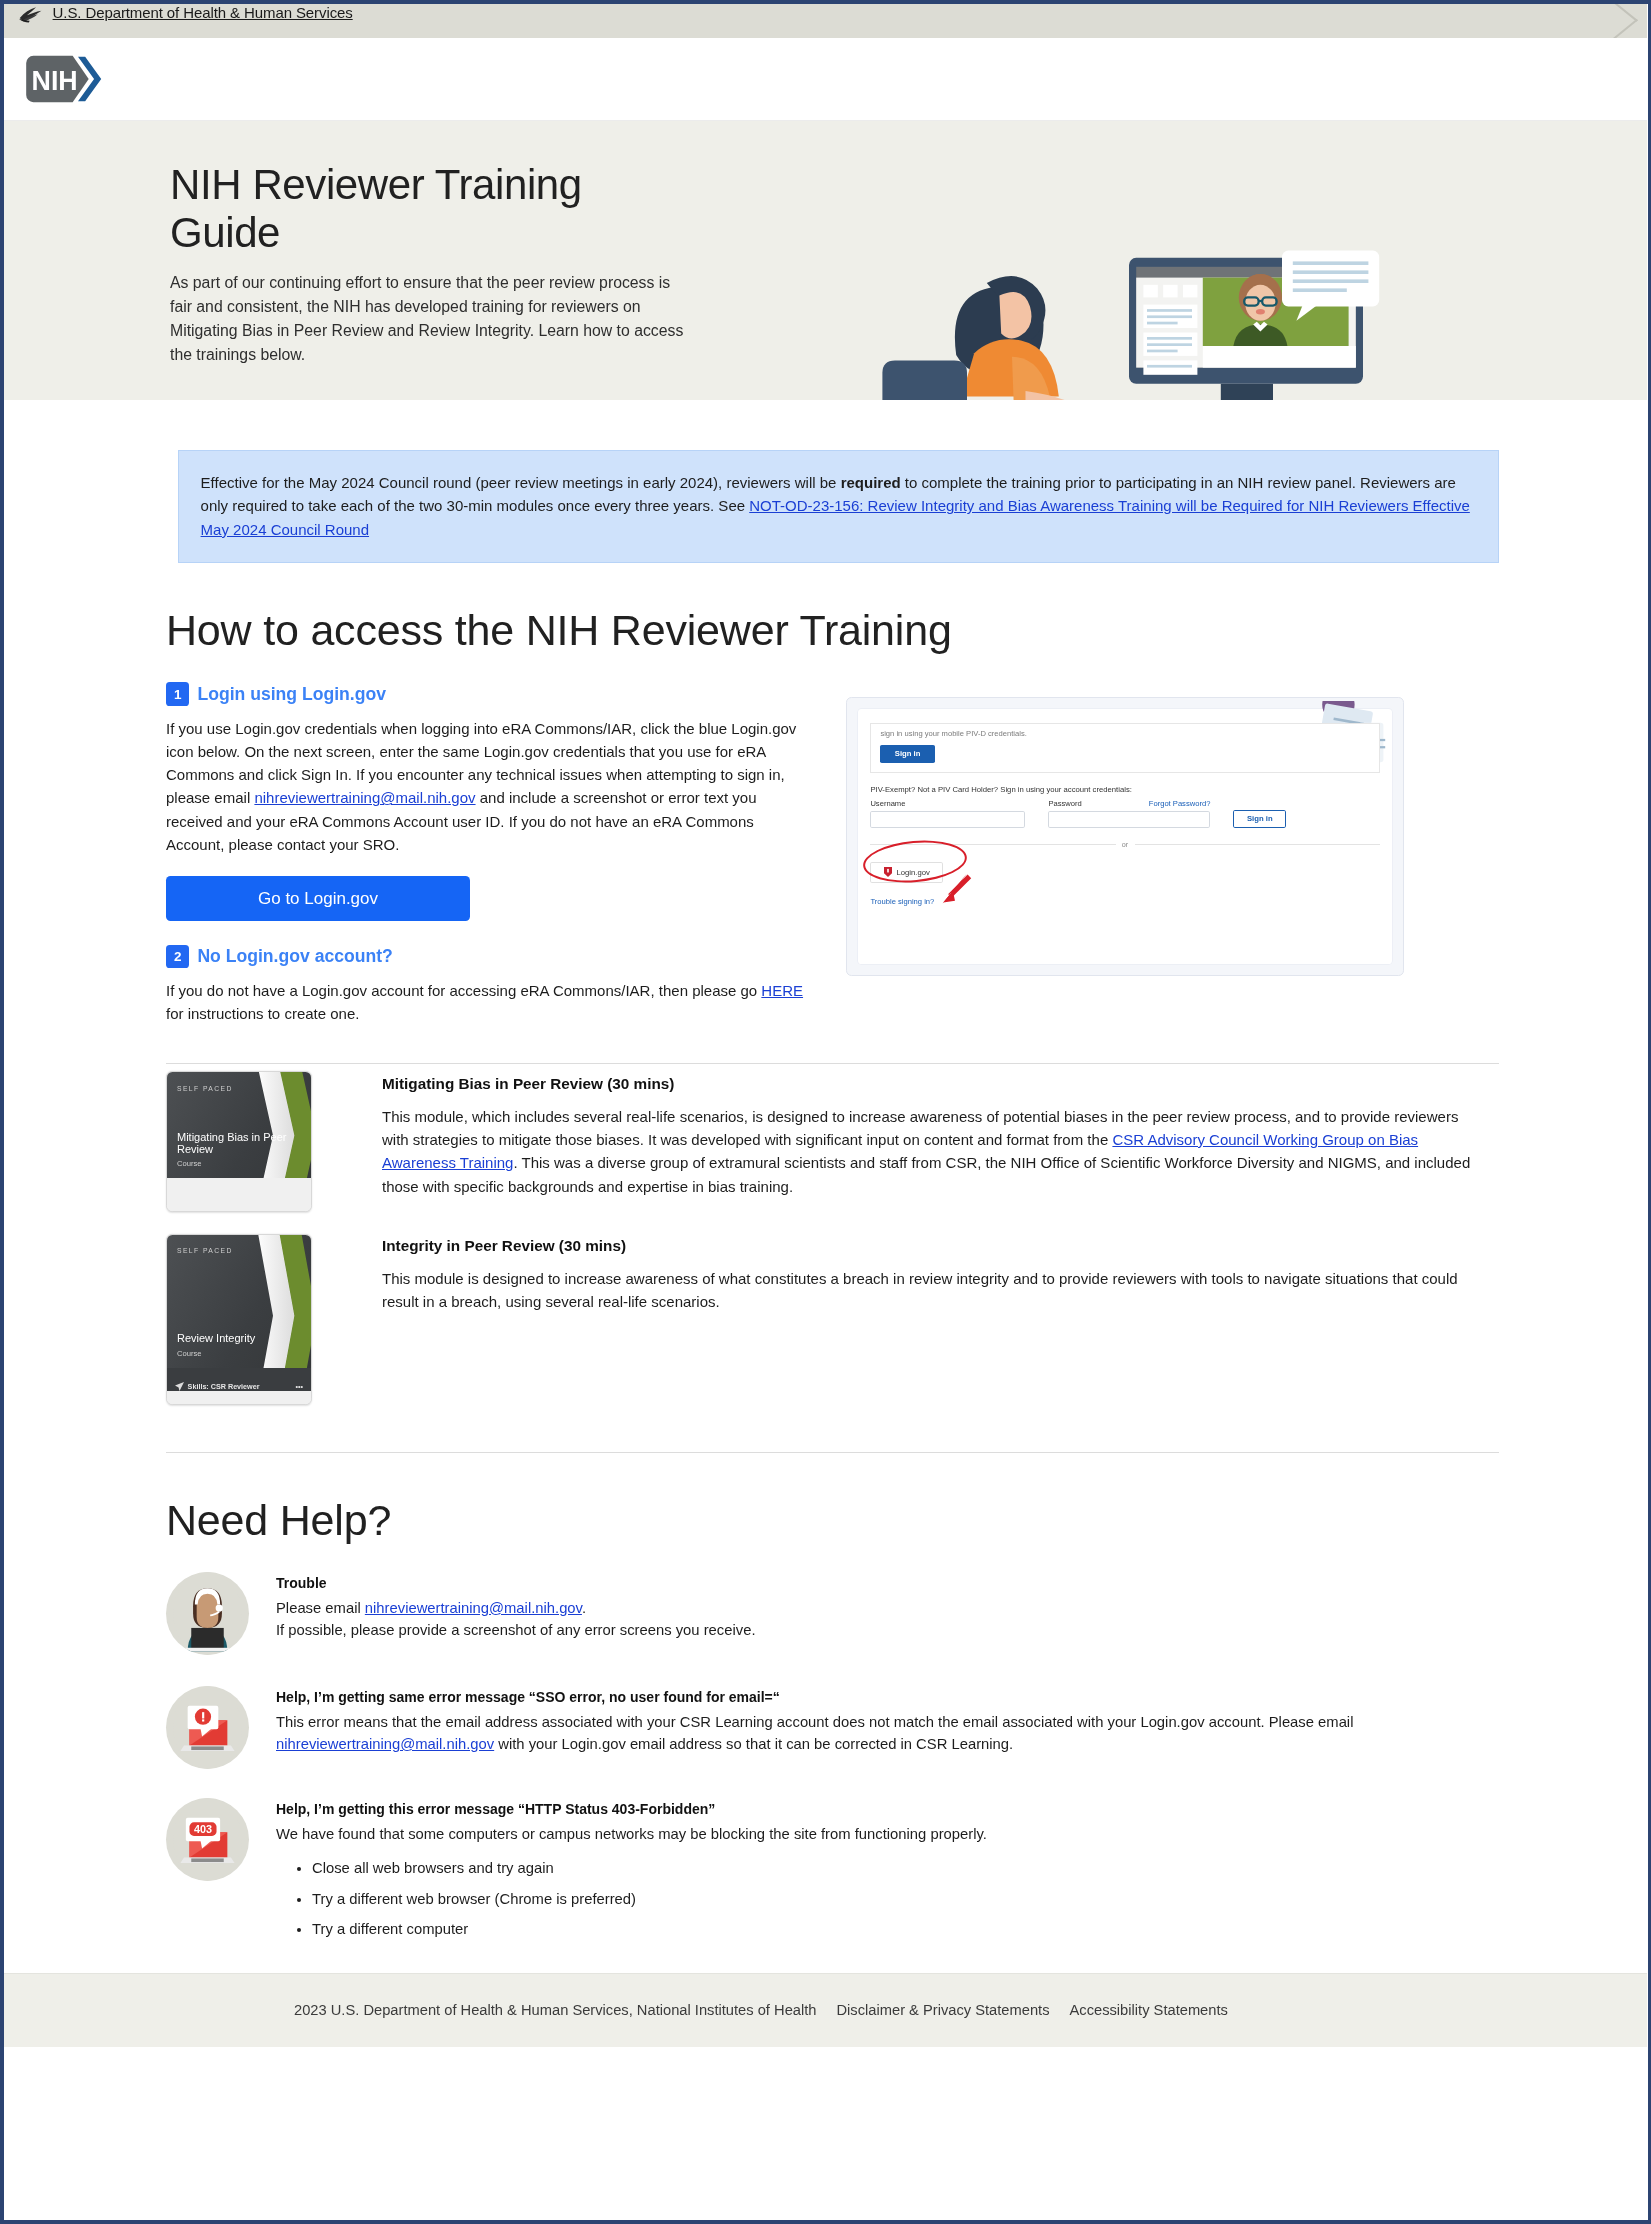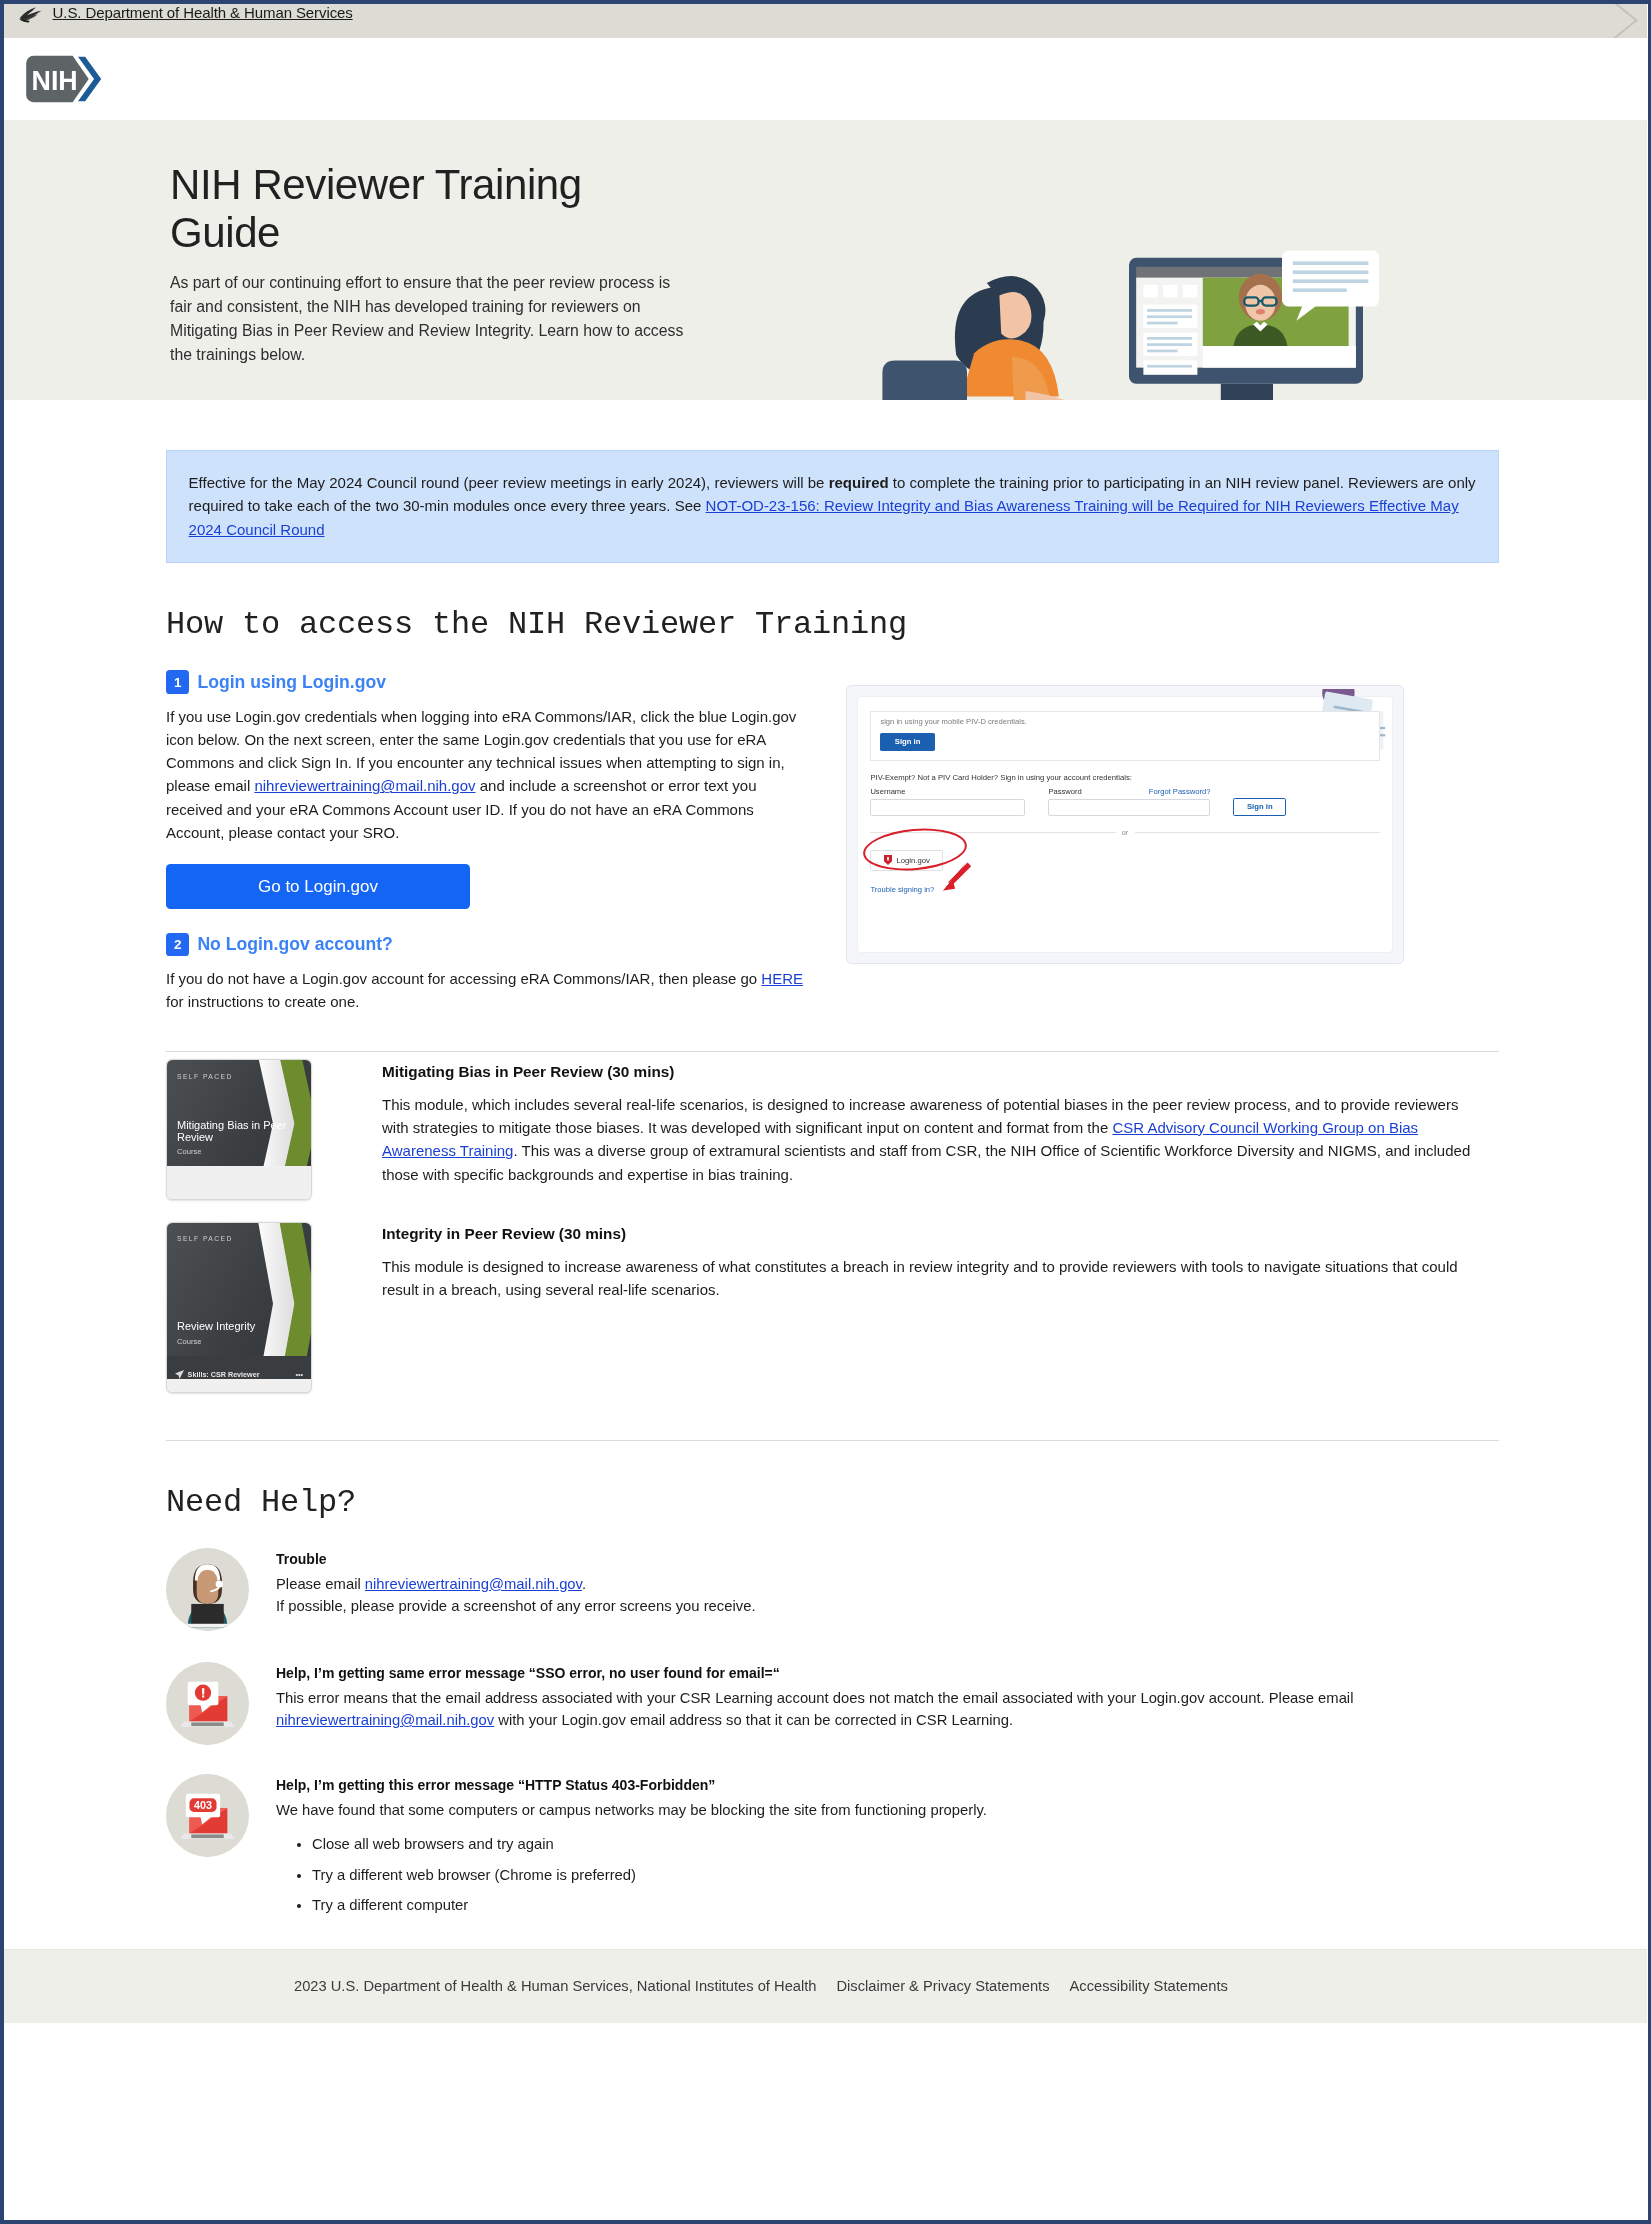--- a/index.html
+++ b/index.html
@@ -86,27 +86,28 @@
   .inner { width: 1333px; margin-left: 162px; }
 
   .alert {
     background: #cfe2fb;
     border: 0.9px solid #b7d3f7;
     padding: 20px 21.6px 21.6px 21.6px;
     margin-top: 50px;
     font-size: 15px;
     line-height: 1.55;
     color: #1d1d1d;
+    margin-left: 12px;
   }
   .alert a { color: #1a3fd4; }
   a { color: #1a3fd4; }
 
   h2.section {
-    font-size: 32px; font-weight: 400; color: #212121;
-    margin: 43px 0 27px 0; letter-spacing: -0.2px; font-family: Liberation Mono, monospace;
+    font-size: 43px; font-weight: 400; color: #212121;
+    margin: 43px 0 27px 0; letter-spacing: -0.2px;
   }
 
   .how-wrap { display:flex; gap: 32px; }
   .how-left { width: 648px; }
   .how-right { width: 563px; padding-top: 14.4px;}
 
   .step-head {
     display:flex; align-items:center; gap:8px;
     margin: 0 0 10.8px 0;
   }

